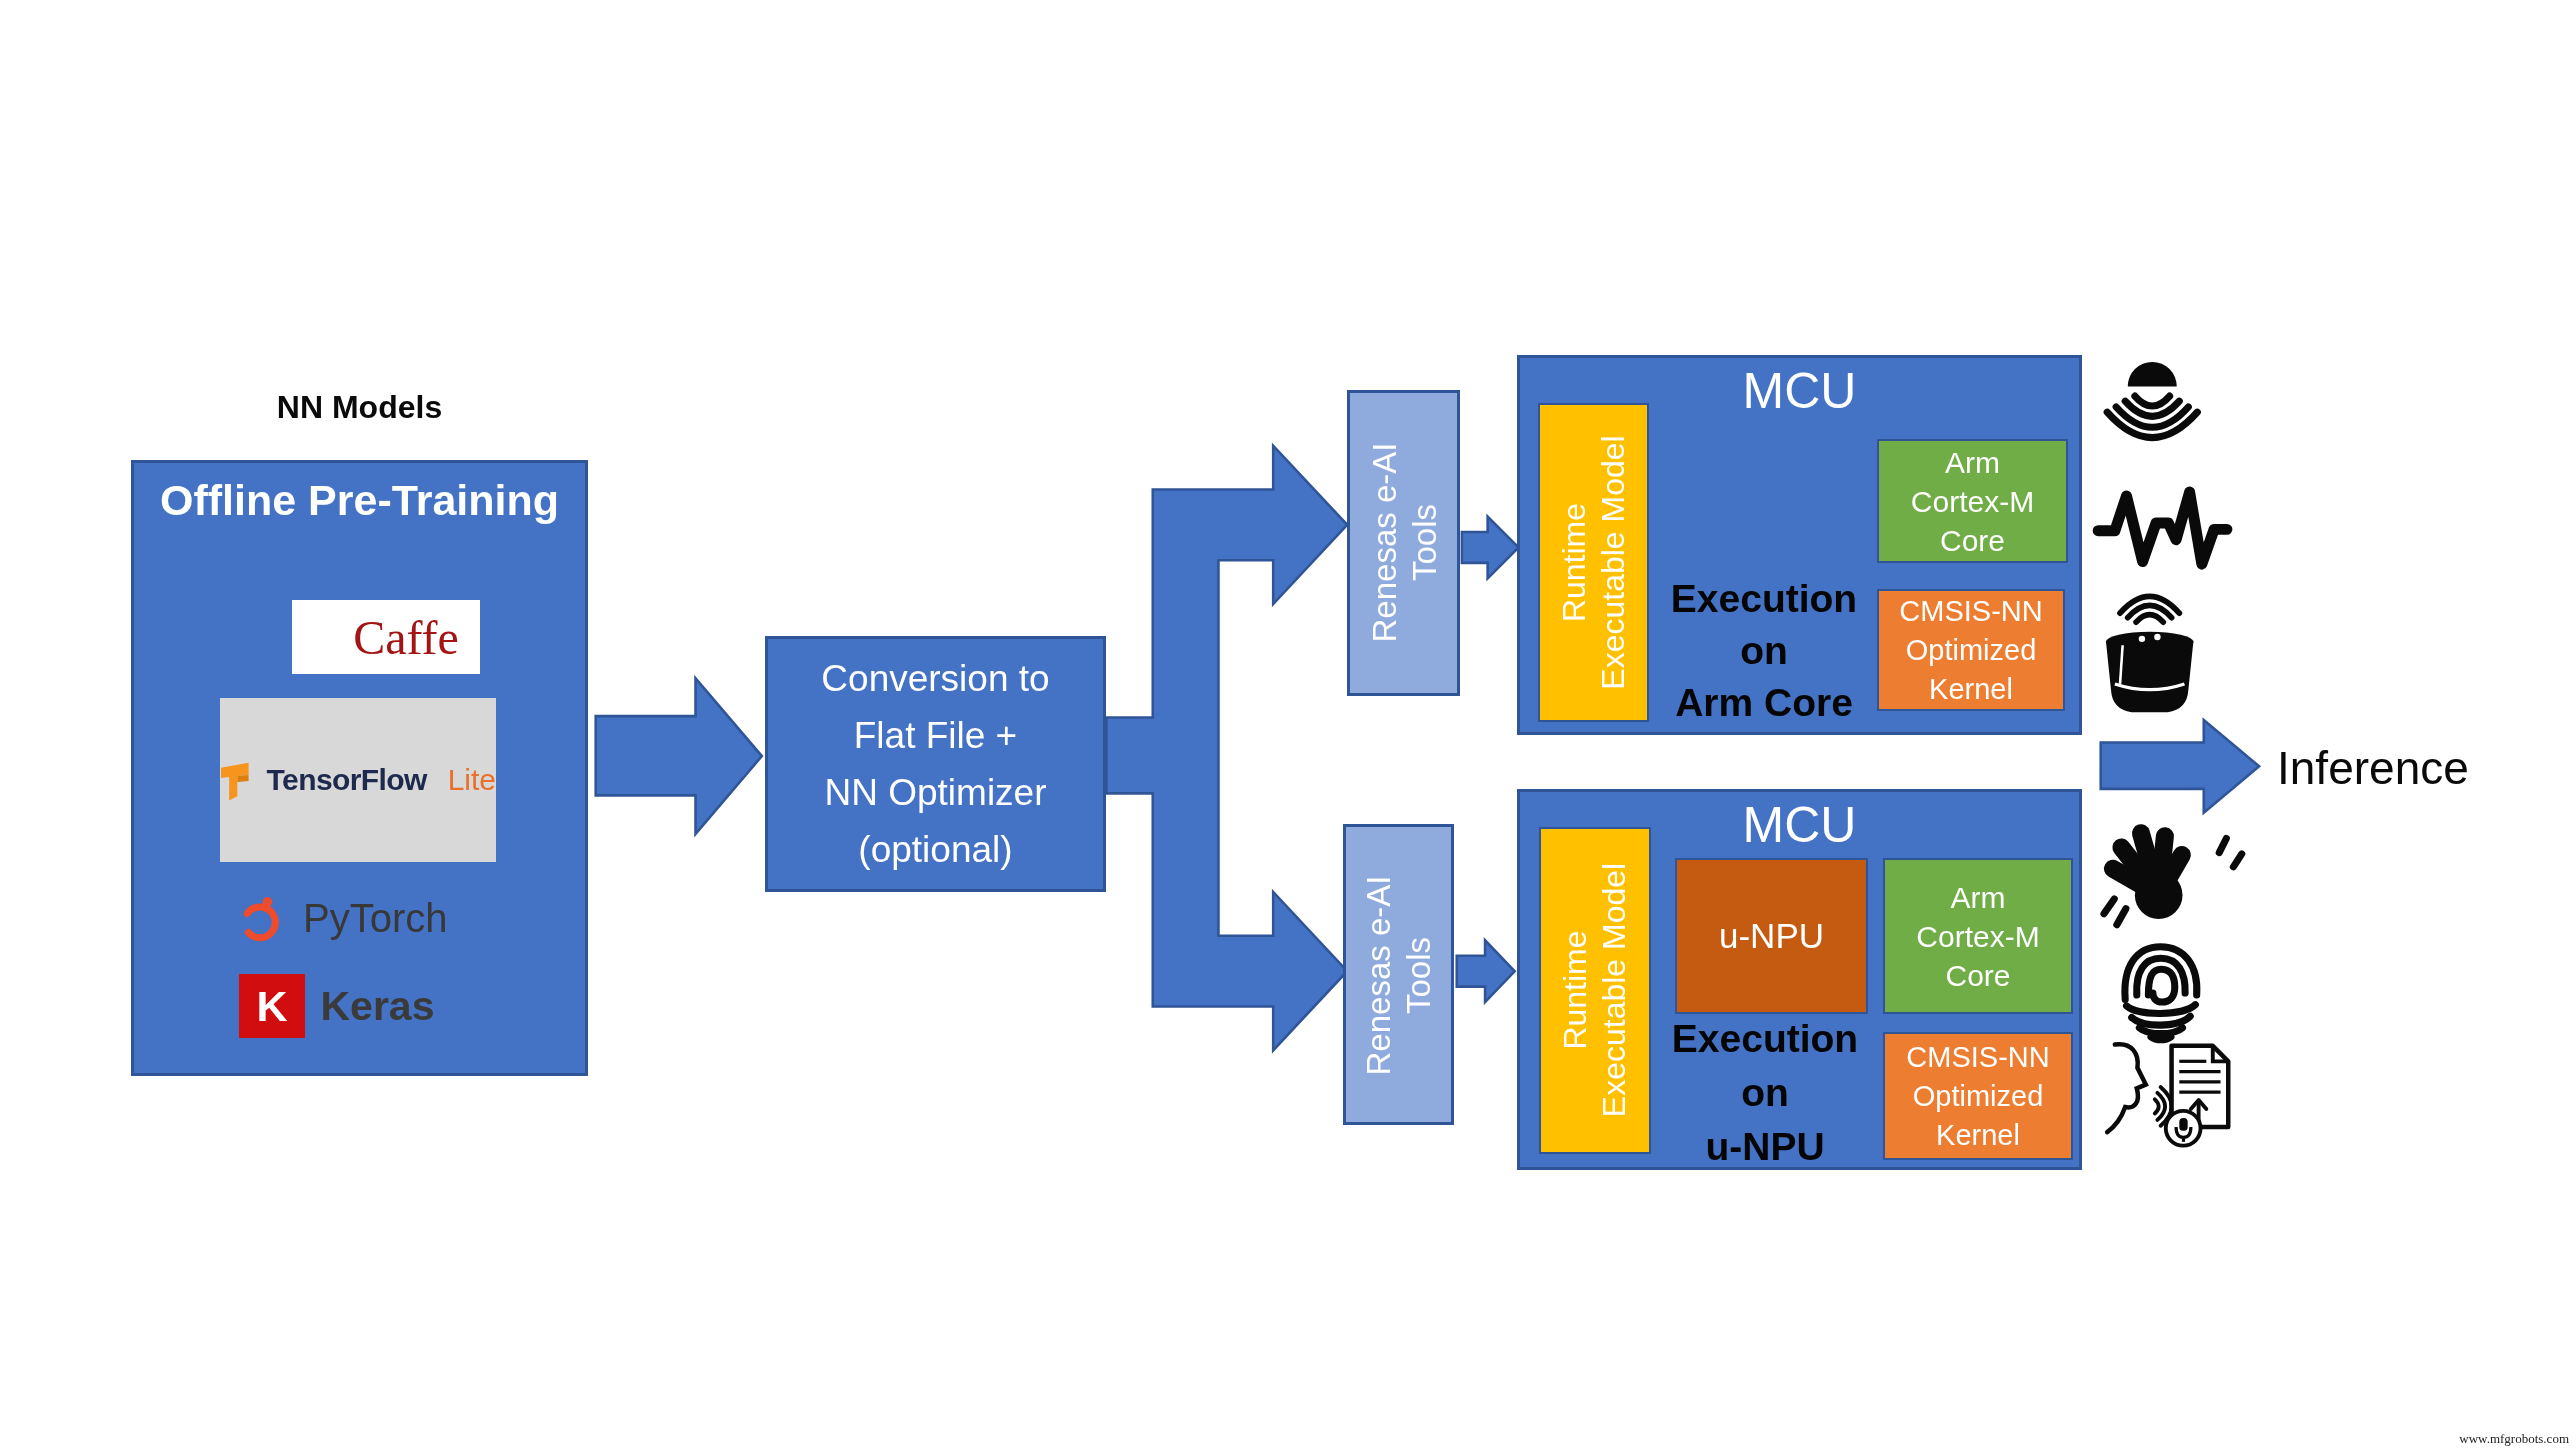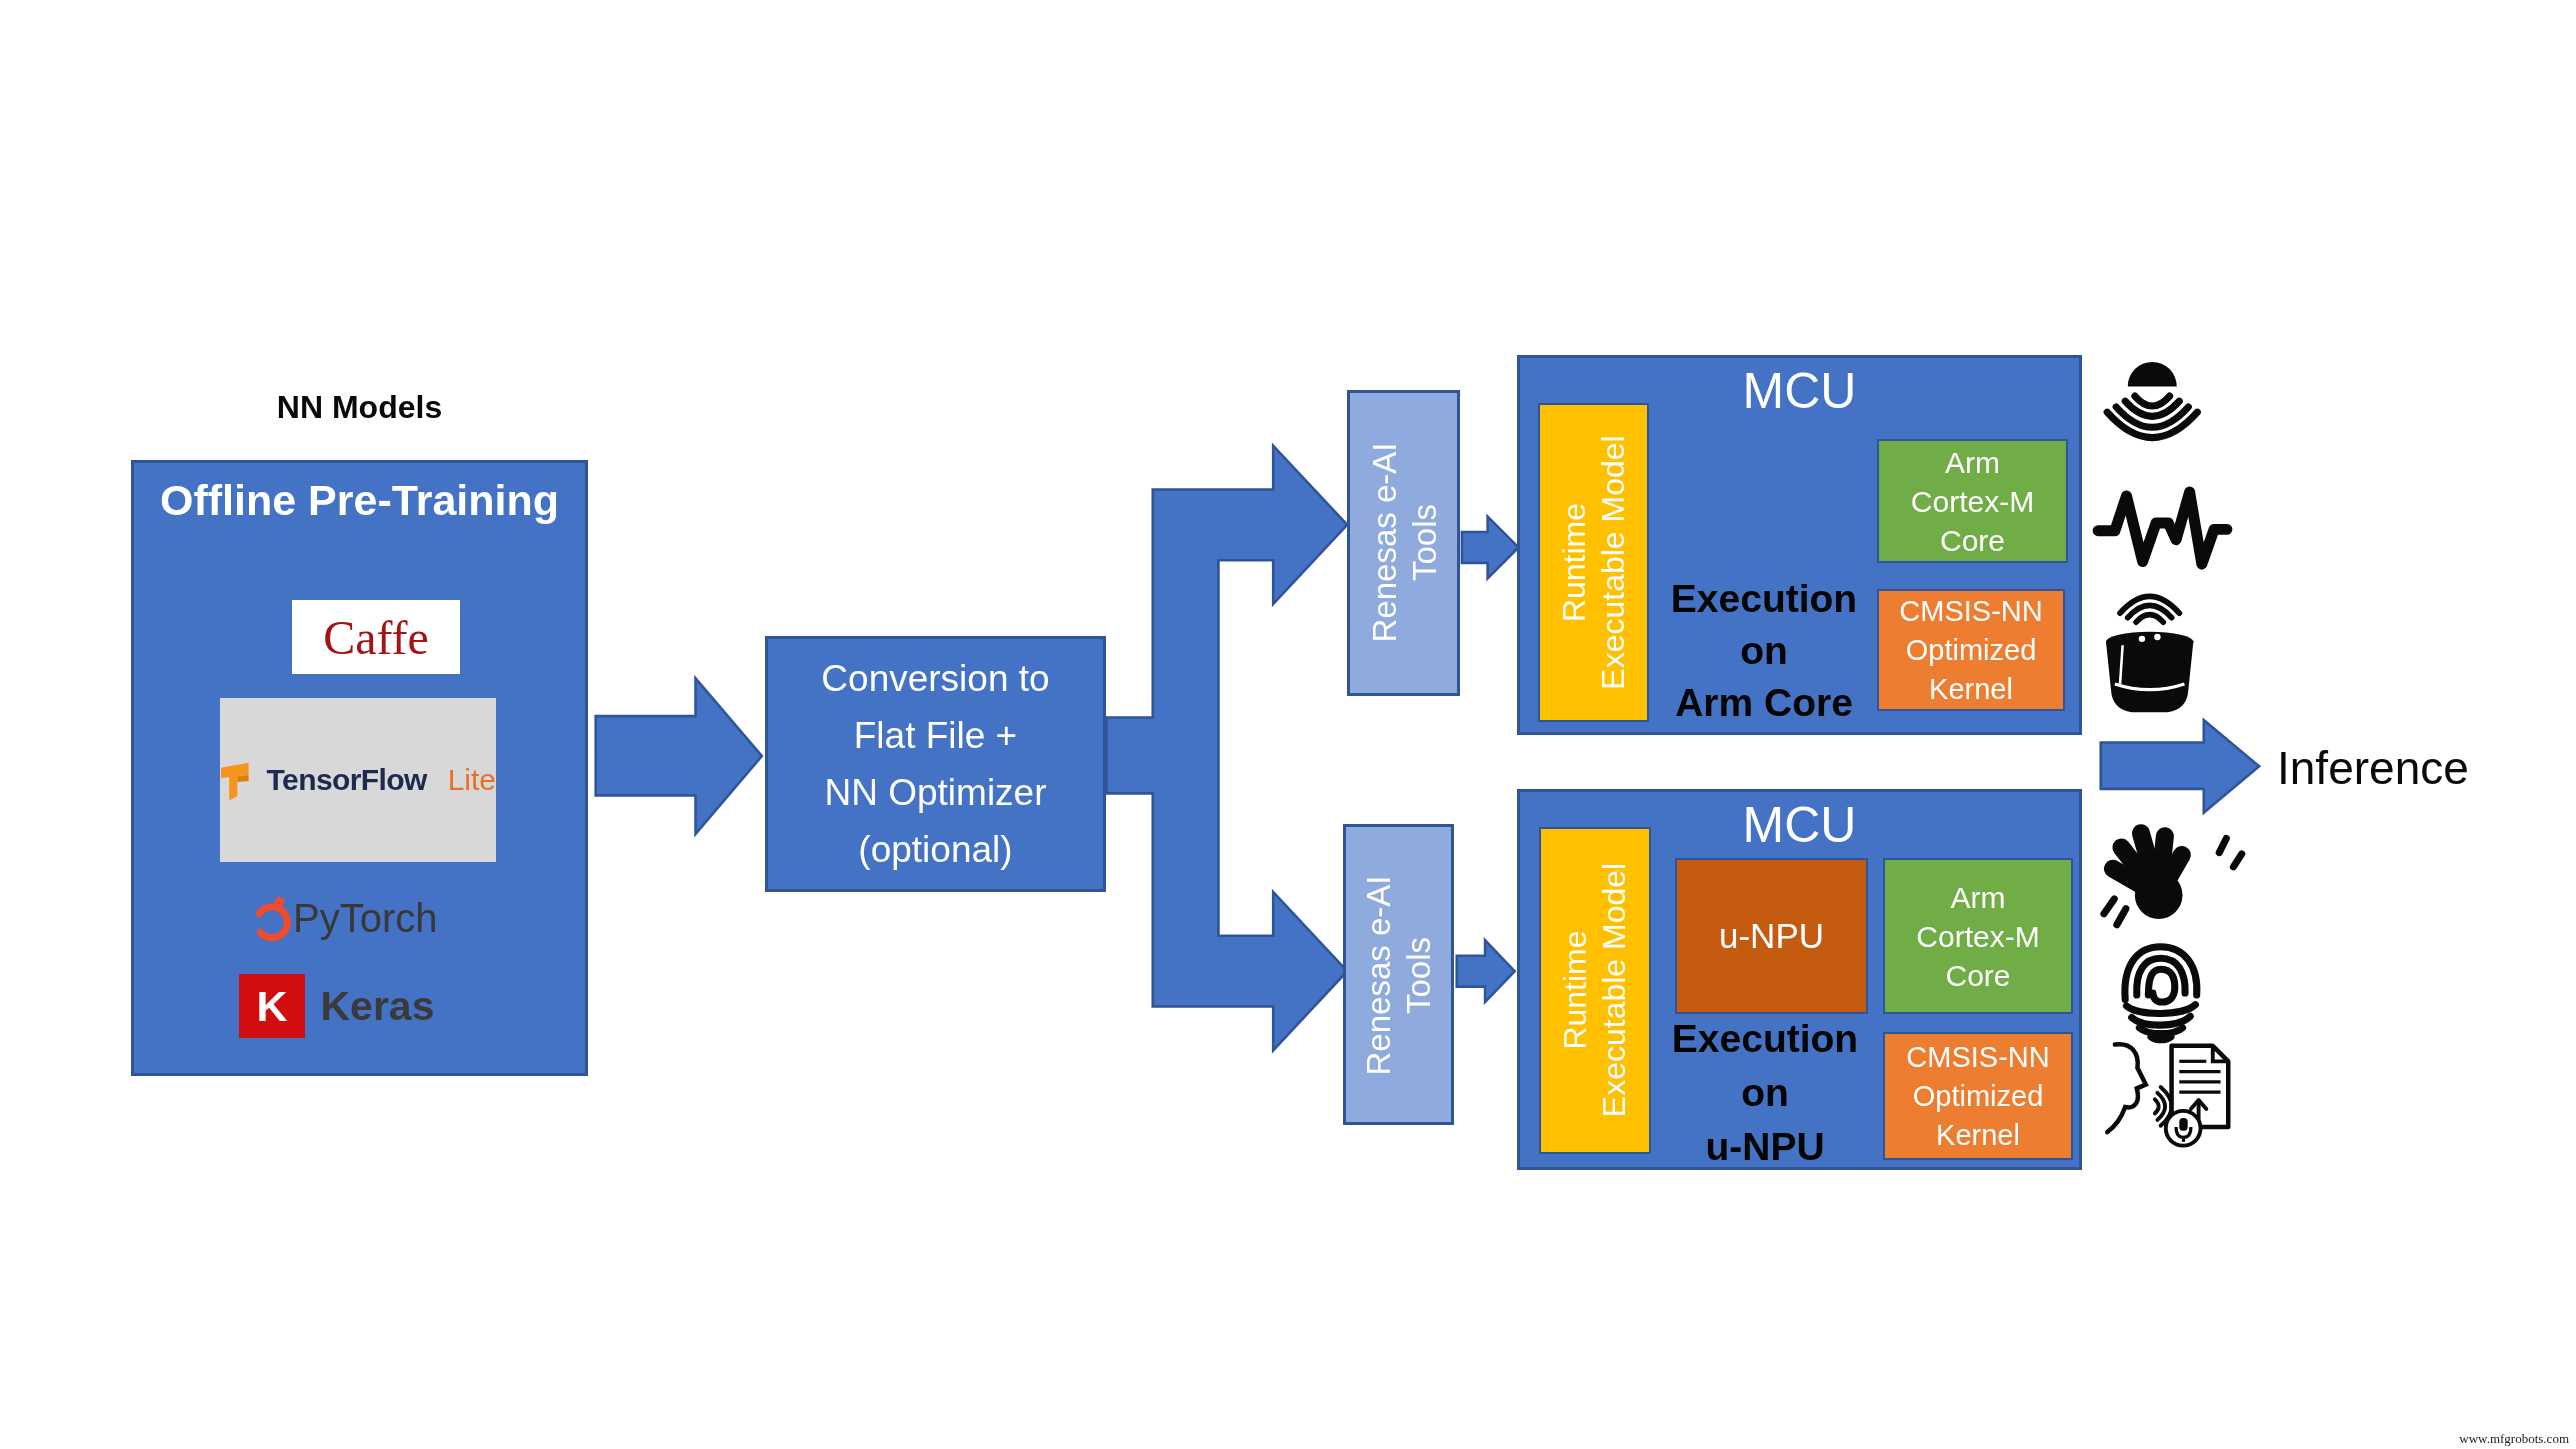--- a/index.html
+++ b/index.html
@@ -8,26 +8,26 @@
   .abs{position:absolute;}
   .ctr{display:flex;align-items:center;justify-content:center;text-align:center;}
   .col{display:flex;flex-direction:column;align-items:center;justify-content:center;text-align:center;}
   .bluebox{background:#4472C4;border:3.2px solid #2F5597;box-sizing:border-box;}
   .vtext{position:absolute;display:flex;flex-direction:column;align-items:center;justify-content:center;
          text-align:center;transform:rotate(-90deg);color:#fff;white-space:nowrap;}
 
   #nnTitle{left:131px;top:381px;width:457px;height:52px;font-size:32px;font-weight:600;color:#0a0a0a;}
   #nnBox{left:131px;top:460px;width:457px;height:616px;}
   #offlineLbl{left:131px;top:471px;width:457px;height:59px;font-size:43px;font-weight:600;color:#fff;}
-  #caffeBox{left:292px;top:600px;width:168px;height:74px;background:#fff;}
+  #caffeBox{left:292px;top:600px;width:148px;height:74px;background:#fff;padding-left:40px;}
   #caffeTxt{font-family:"Liberation Serif",serif;font-size:48px;color:#A31515;}
   #tfBox{left:220px;top:698px;width:276px;height:164px;background:#D8D8D8;display:flex;align-items:center;justify-content:center;gap:17px;}
   #tfWord{font-size:30px;font-weight:700;color:#1D2A4D;letter-spacing:-0.6px;}
   #tfLite{font-size:30px;font-weight:400;color:#E8702A;margin-left:3.9px;}
-  #pytRow{left:252px;top:892px;width:245px;height:52px;display:flex;align-items:center;gap:0;}
+  #pytRow{left:240px;top:892px;width:245px;height:52px;display:flex;align-items:center;gap:22px;}
   #pytTxt{font-size:40px;color:#383838;}
   #kerasRow{left:239px;top:974px;width:258px;height:64px;display:flex;align-items:center;gap:15.5px;}
   #kerasSq{width:66px;height:64px;background:#D10D0F;display:flex;align-items:center;justify-content:center;
            color:#fff;font-size:43px;font-weight:700;}
   #kerasTxt{font-size:41px;font-weight:600;color:#3a3a3a;}
 
   #convBox{left:765px;top:636px;width:341px;height:256px;color:#fff;font-size:37px;line-height:57px;}
 
   #tgtTitle{left:1481px;top:278px;width:644px;height:55px;font-size:46px;font-weight:600;color:#0a0a0a;}
 

